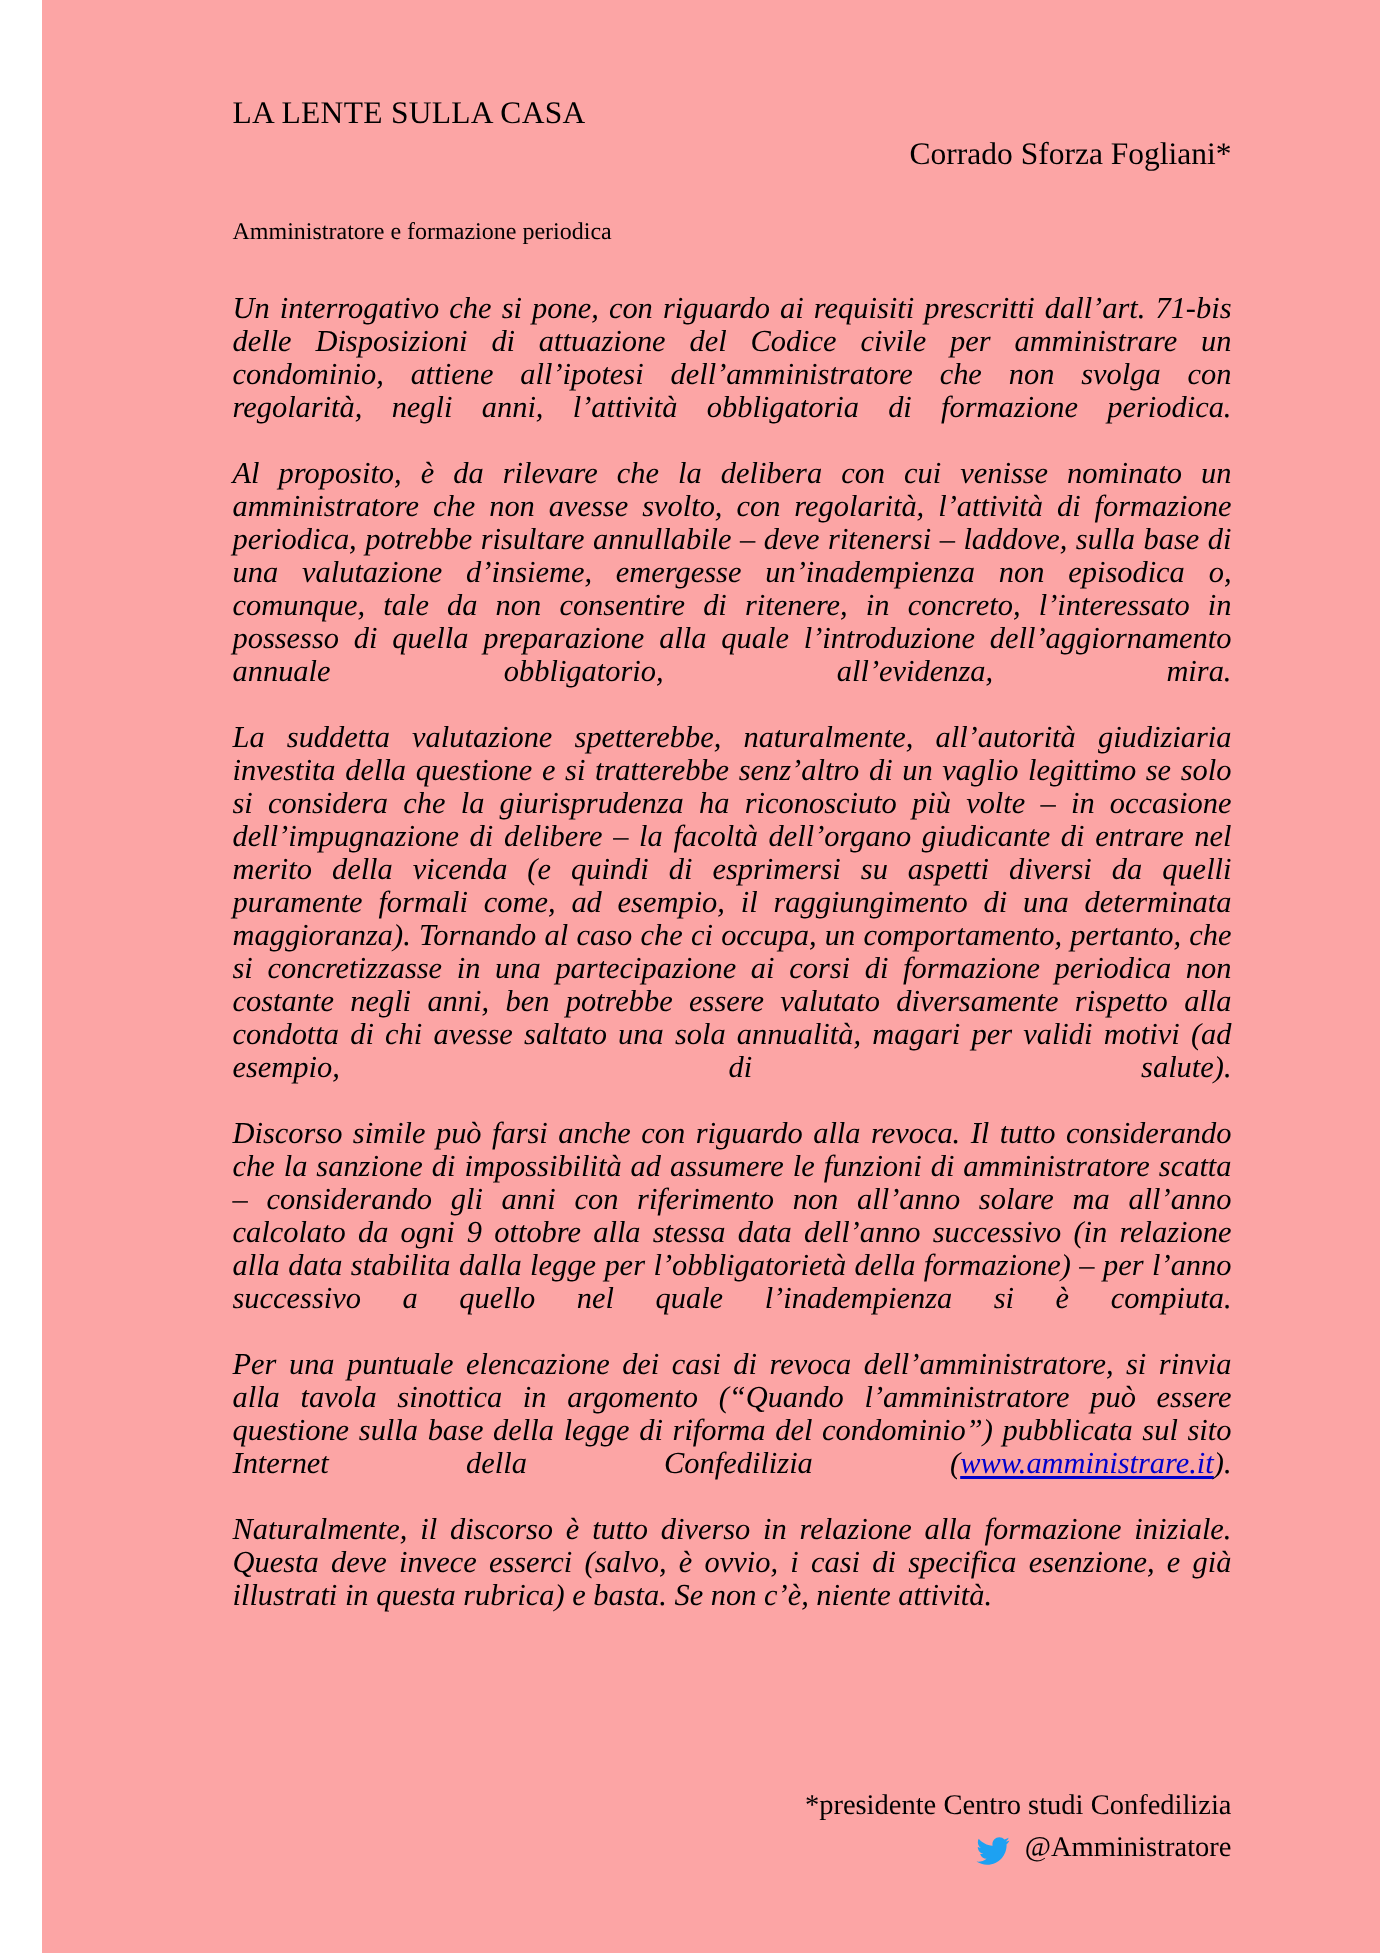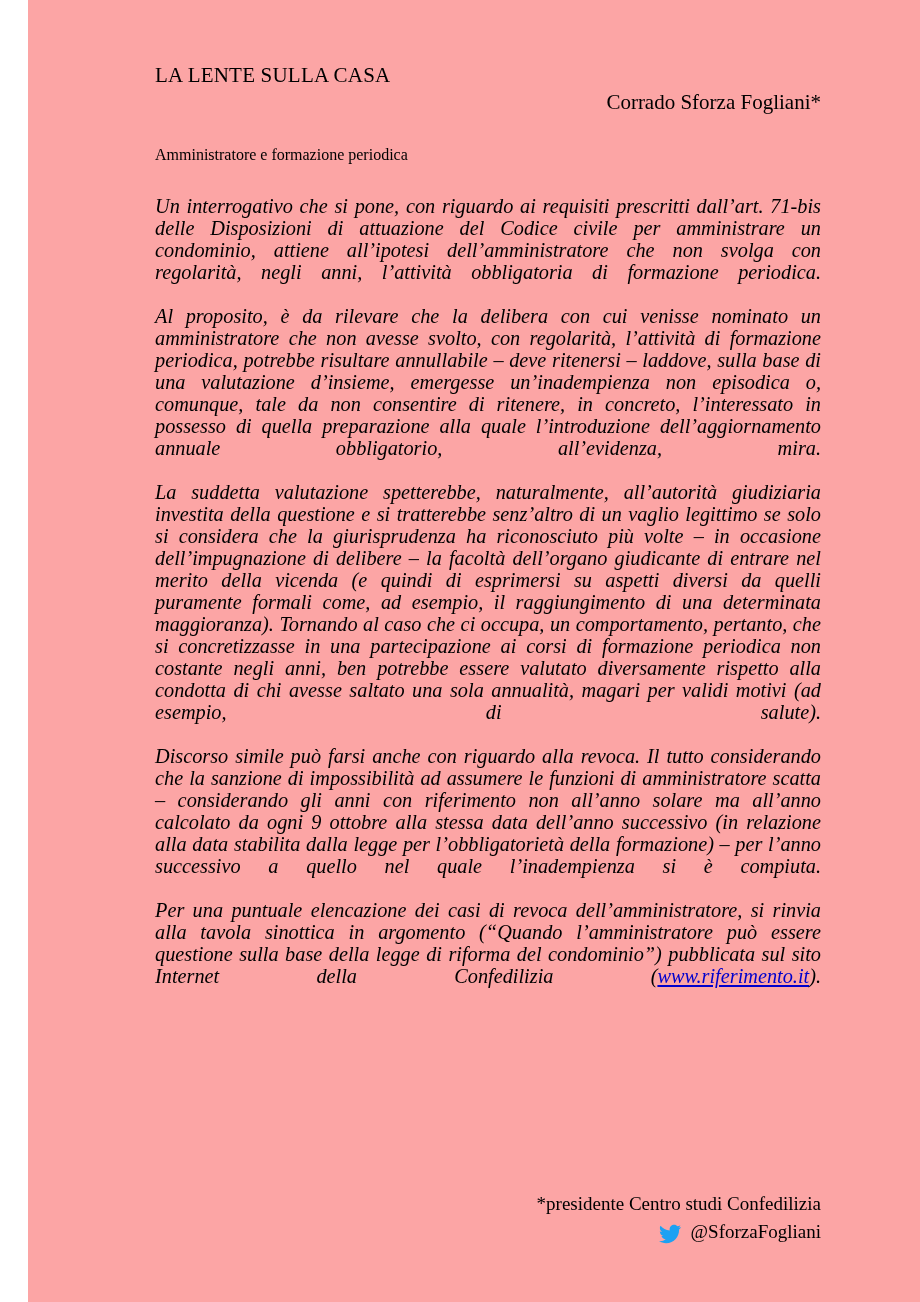--- a/index.html
+++ b/index.html
@@ -125,31 +125,32 @@
     <div class="body-block">
 
       <p class="cont">Un interrogativo che si pone, con riguardo ai requisiti prescritti dall’art. 71-bis delle Disposizioni di attuazione del Codice civile per amministrare un condominio, attiene all’ipotesi dell’amministratore che non svolga con regolarità, negli anni, l’attività obbligatoria di formazione periodica.</p>
 
       <p class="cont">Al proposito, è da rilevare che la delibera con cui venisse nominato un amministratore che non avesse svolto, con regolarità, l’attività di formazione periodica, potrebbe risultare annullabile – deve ritenersi – laddove, sulla base di una valutazione d’insieme, emergesse un’inadempienza non episodica o, comunque, tale da non consentire di ritenere, in concreto, l’interessato in possesso di quella preparazione alla quale l’introduzione dell’aggiornamento annuale obbligatorio, all’evidenza, mira.</p>
 
       <p class="cont">La suddetta valutazione spetterebbe, naturalmente, all’autorità giudiziaria investita della questione e si tratterebbe senz’altro di un vaglio legittimo se solo si considera che la giurisprudenza ha riconosciuto più volte – in occasione dell’impugnazione di delibere – la facoltà dell’organo giudicante di entrare nel merito della vicenda (e quindi di esprimersi su aspetti diversi da quelli puramente formali come, ad esempio, il raggiungimento di una determinata maggioranza). Tornando al caso che ci occupa, un comportamento, pertanto, che si concretizzasse in una partecipazione ai corsi di formazione periodica non costante negli anni, ben potrebbe essere valutato diversamente rispetto alla condotta di chi avesse saltato una sola annualità, magari per validi motivi (ad esempio, di salute).</p>
 
       <p class="cont">Discorso simile può farsi anche con riguardo alla revoca. Il tutto considerando che la sanzione di impossibilità ad assumere le funzioni di amministratore scatta – considerando gli anni con riferimento non all’anno solare ma all’anno calcolato da ogni 9 ottobre alla stessa data dell’anno successivo (in relazione alla data stabilita dalla legge per l’obbligatorietà della formazione) – per l’anno successivo a quello nel quale l’inadempienza si è compiuta.</p>
 
-      <p class="cont"><span>Per una puntuale elencazione dei casi di revoca dell’amministratore, si rinvia alla tavola sinottica in argomento (“Quando l’amministratore può essere questione sulla base della legge di riforma del condominio”) pubblicata sul sito Internet della Confedilizia (</span><a class="extlink" href="#">www.riferimento.it</a><span>).</span></p>
+      <p class="cont"><span>Per una puntuale elencazione dei casi di revoca dell’amministratore, si rinvia alla tavola sinottica in argomento (“Quando l’amministratore può essere questione sulla base della legge di riforma del condominio”) pubblicata sul sito Internet della Confedilizia (</span><a class="extlink" href="#">www.amministrare.it</a><span>).</span></p>
 
+      <p>Naturalmente, il discorso è tutto diverso in relazione alla formazione iniziale. Questa deve invece esserci (salvo, è ovvio, i casi di specifica esenzione, e già illustrati in questa rubrica) e basta. Se non c’è, niente attività.</p>
 
     </div>
   </div>
 
   <div class="footer">
     <div class="footer-line">*presidente Centro studi Confedilizia</div>
     <div class="footer-handle-row">
       <span class="twitter-bird">
         <svg viewBox="0 0 24 20" xmlns="http://www.w3.org/2000/svg" aria-hidden="true">
           <path fill="#1da1f2" d="M24 2.37c-0.89 0.39-1.84 0.66-2.83 0.78 1.02-0.61 1.8-1.57 2.17-2.72-0.95 0.56-2.01 0.97-3.13 1.19C19.31 0.65 18.02 0 16.58 0c-2.76 0-5 2.24-5 5 0 0.39 0.04 0.77 0.13 1.14C7.56 5.93 4.01 4.01 1.64 1.1 1.21 1.83 0.97 2.68 0.97 3.59c0 1.73 0.88 3.26 2.22 4.16-0.82-0.03-1.59-0.25-2.26-0.63v0.06c0 2.42 1.72 4.44 4.01 4.9-0.42 0.11-0.86 0.17-1.32 0.17-0.32 0-0.64-0.03-0.94-0.09 0.64 1.99 2.49 3.44 4.68 3.48-1.72 1.34-3.88 2.14-6.23 2.14-0.40 0-0.80-0.02-1.19-0.07C2.19 19.18 4.83 20 7.66 20c9.19 0 14.22-7.61 14.22-14.21 0-0.22 0-0.43-0.02-0.64C22.83 4.44 23.5 3.45 24 2.37z"></path>
         </svg>
       </span>
-      <span class="footer-handle">@SforzaFogliani</span>
+      <span class="footer-handle">@Amministratore</span>
     </div>
   </div>
 
 </div>
 
 </body></html>

